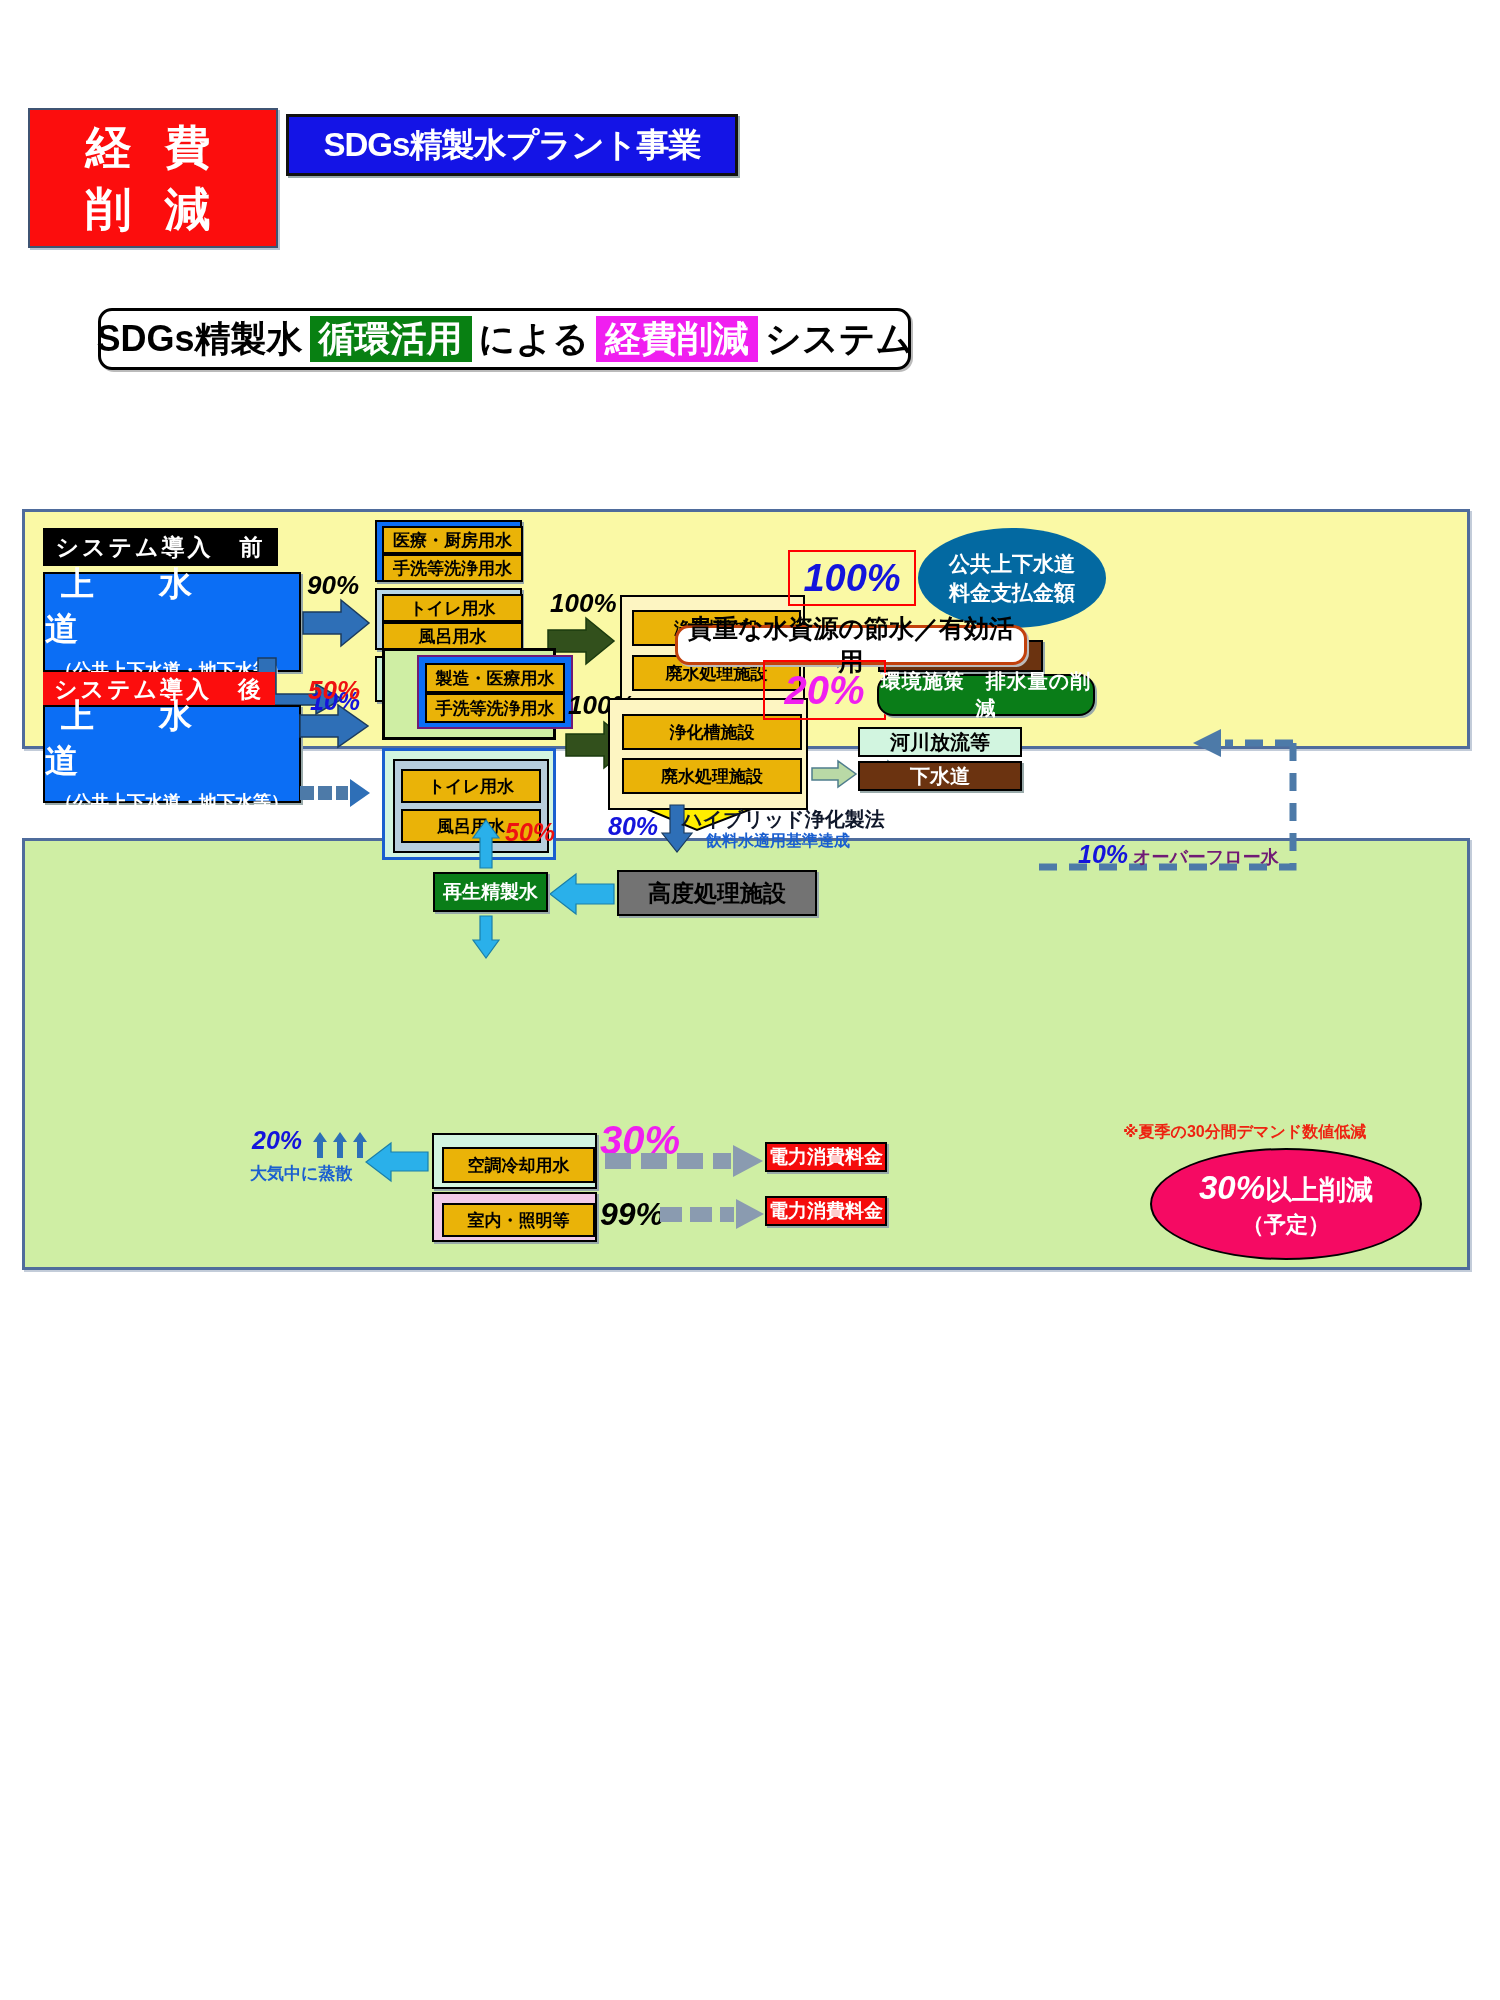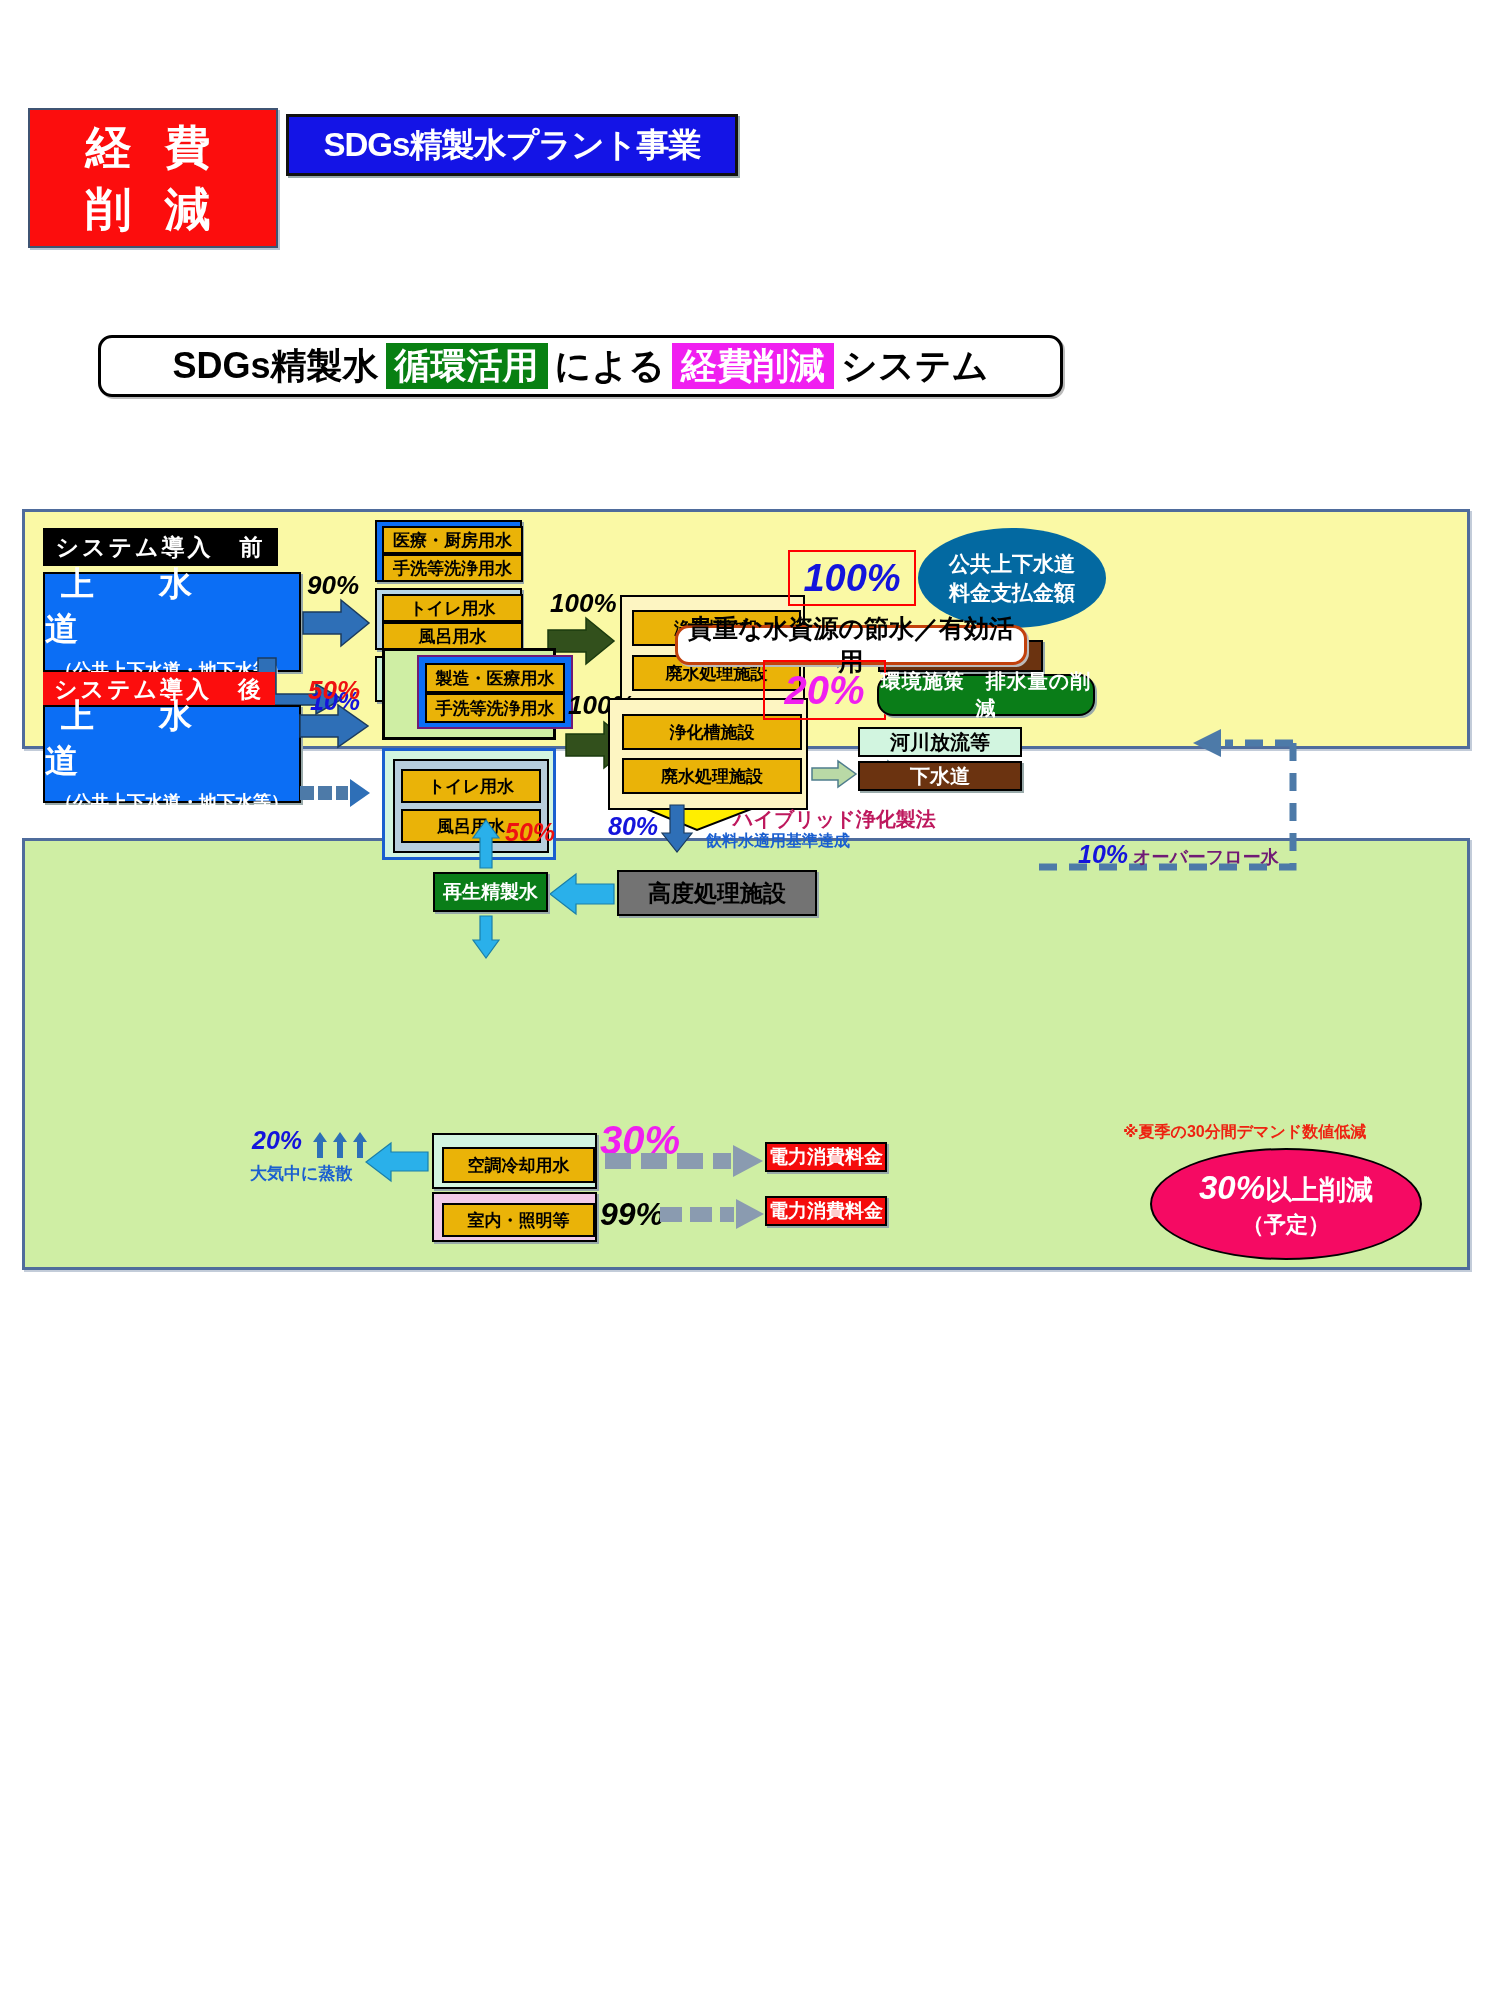--- a/index.html
+++ b/index.html
@@ -24,26 +24,25 @@
   #cost-cut-badge span{display:block;}
   #project-title-badge{
     left:286px;top:114px;width:452px;height:62px;
     background:#1414e6;border:3px solid #111;
     color:#fff;font-weight:bold;font-size:33px;letter-spacing:-1px;
     box-shadow:2px 2px 0 #9aa;
   }
 
   
   #main-headline{
-    left:98px;top:308px;width:965px;height:62px;
+    left:98px;top:308px;width:813px;height:62px;
     background:#fff;border:3px solid #000;border-radius:14px;
     display:flex;align-items:center;justify-content:center;
     font-size:36px;font-weight:bold;color:#000;white-space:nowrap;
     box-shadow:2px 2px 0 #bbb;
-    margin-top:27px;
   }
   #main-headline .hl{padding:2px 9px;color:#fff;margin:0 7px;display:inline-block;line-height:1.15;}
   #main-headline .hl.green{background:#088012;}
   #main-headline .hl.magenta{background:#f01ff0;}
 
   
   .panel{border:3px solid #4f6c9c;box-shadow:2px 2px 0 #c3ccd9;}
   #panel-before{left:22px;top:509px;width:1448px;height:240px;background:#faf9a5;}
   #panel-after{left:22px;top:838px;width:1448px;height:432px;background:#ceeeA2;background:#cfeea4;}
 
@@ -249,21 +248,21 @@
 <div class="abs ctr pill-green" style="left:877px;top:674px;width:218px;height:42px;">環境施策　排水量の削減</div>
 
 <div class="abs ctr mint" style="left:858px;top:727px;width:164px;height:30px;">河川放流等</div>
 
 <div class="abs ctr brown" style="left:858px;top:761px;width:164px;height:30px;">下水道</div>
 
 <div class="abs pct pct-blue" style="left:608px;top:812px;font-size:25px;">80%</div>
 <svg class="abs" style="left:662px;top:805px;" width="30" height="48">
   <polygon points="8,0 22,0 22,28 30,28 15,47 0,28 8,28" fill="#2e6fb7" stroke="#1b3b5e" stroke-width="1.2"></polygon>
 </svg>
-<div class="abs" style="left:733px;top:806px;font-size:20px;font-weight:bold;color:#be185d;">ハイブリッド浄化製法</div>
+<div class="abs" style="left:682px;top:806px;font-size:20px;font-weight:bold;color:#0f172a;">ハイブリッド浄化製法</div>
 <div class="abs" style="left:706px;top:831px;font-size:16px;font-weight:bold;color:#1a5fd0;">飲料水適用基準達成</div>
 
 <div class="abs ctr lightgreen" style="left:617px;top:870px;width:200px;height:46px;">高度処理施設</div>
 
 <svg class="abs" style="left:550px;top:874px;" width="64" height="40">
   <polygon points="64,10 26,10 26,0 0,20 26,40 26,30 64,30" fill="#2ab0ea" stroke="#1a7fa8" stroke-width="1.2"></polygon>
 </svg>
 
 <div class="abs ctr darkgreen" style="left:433px;top:872px;width:115px;height:40px;">再生精製水</div>
 

